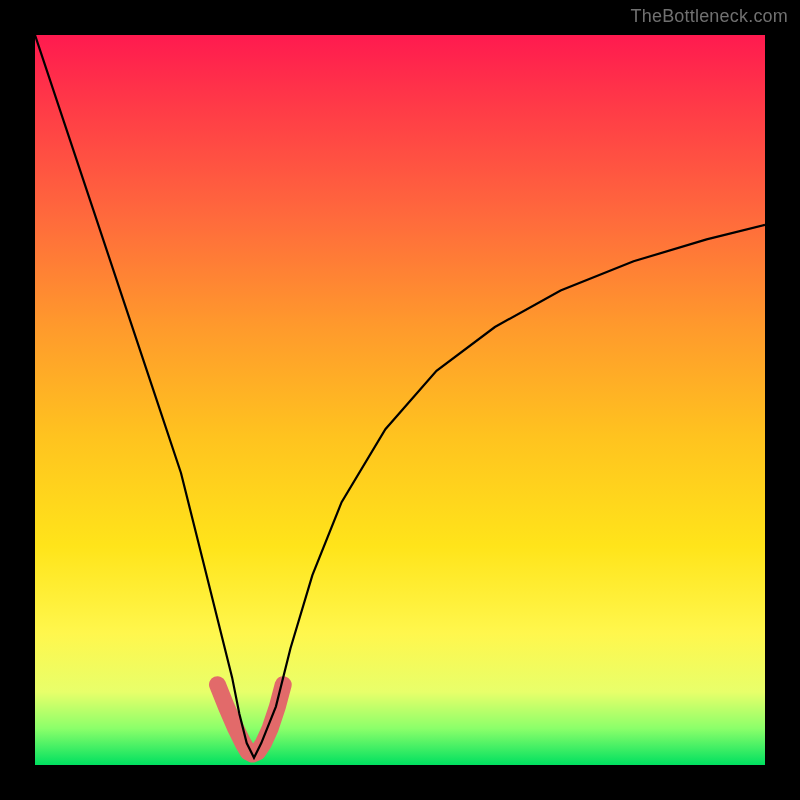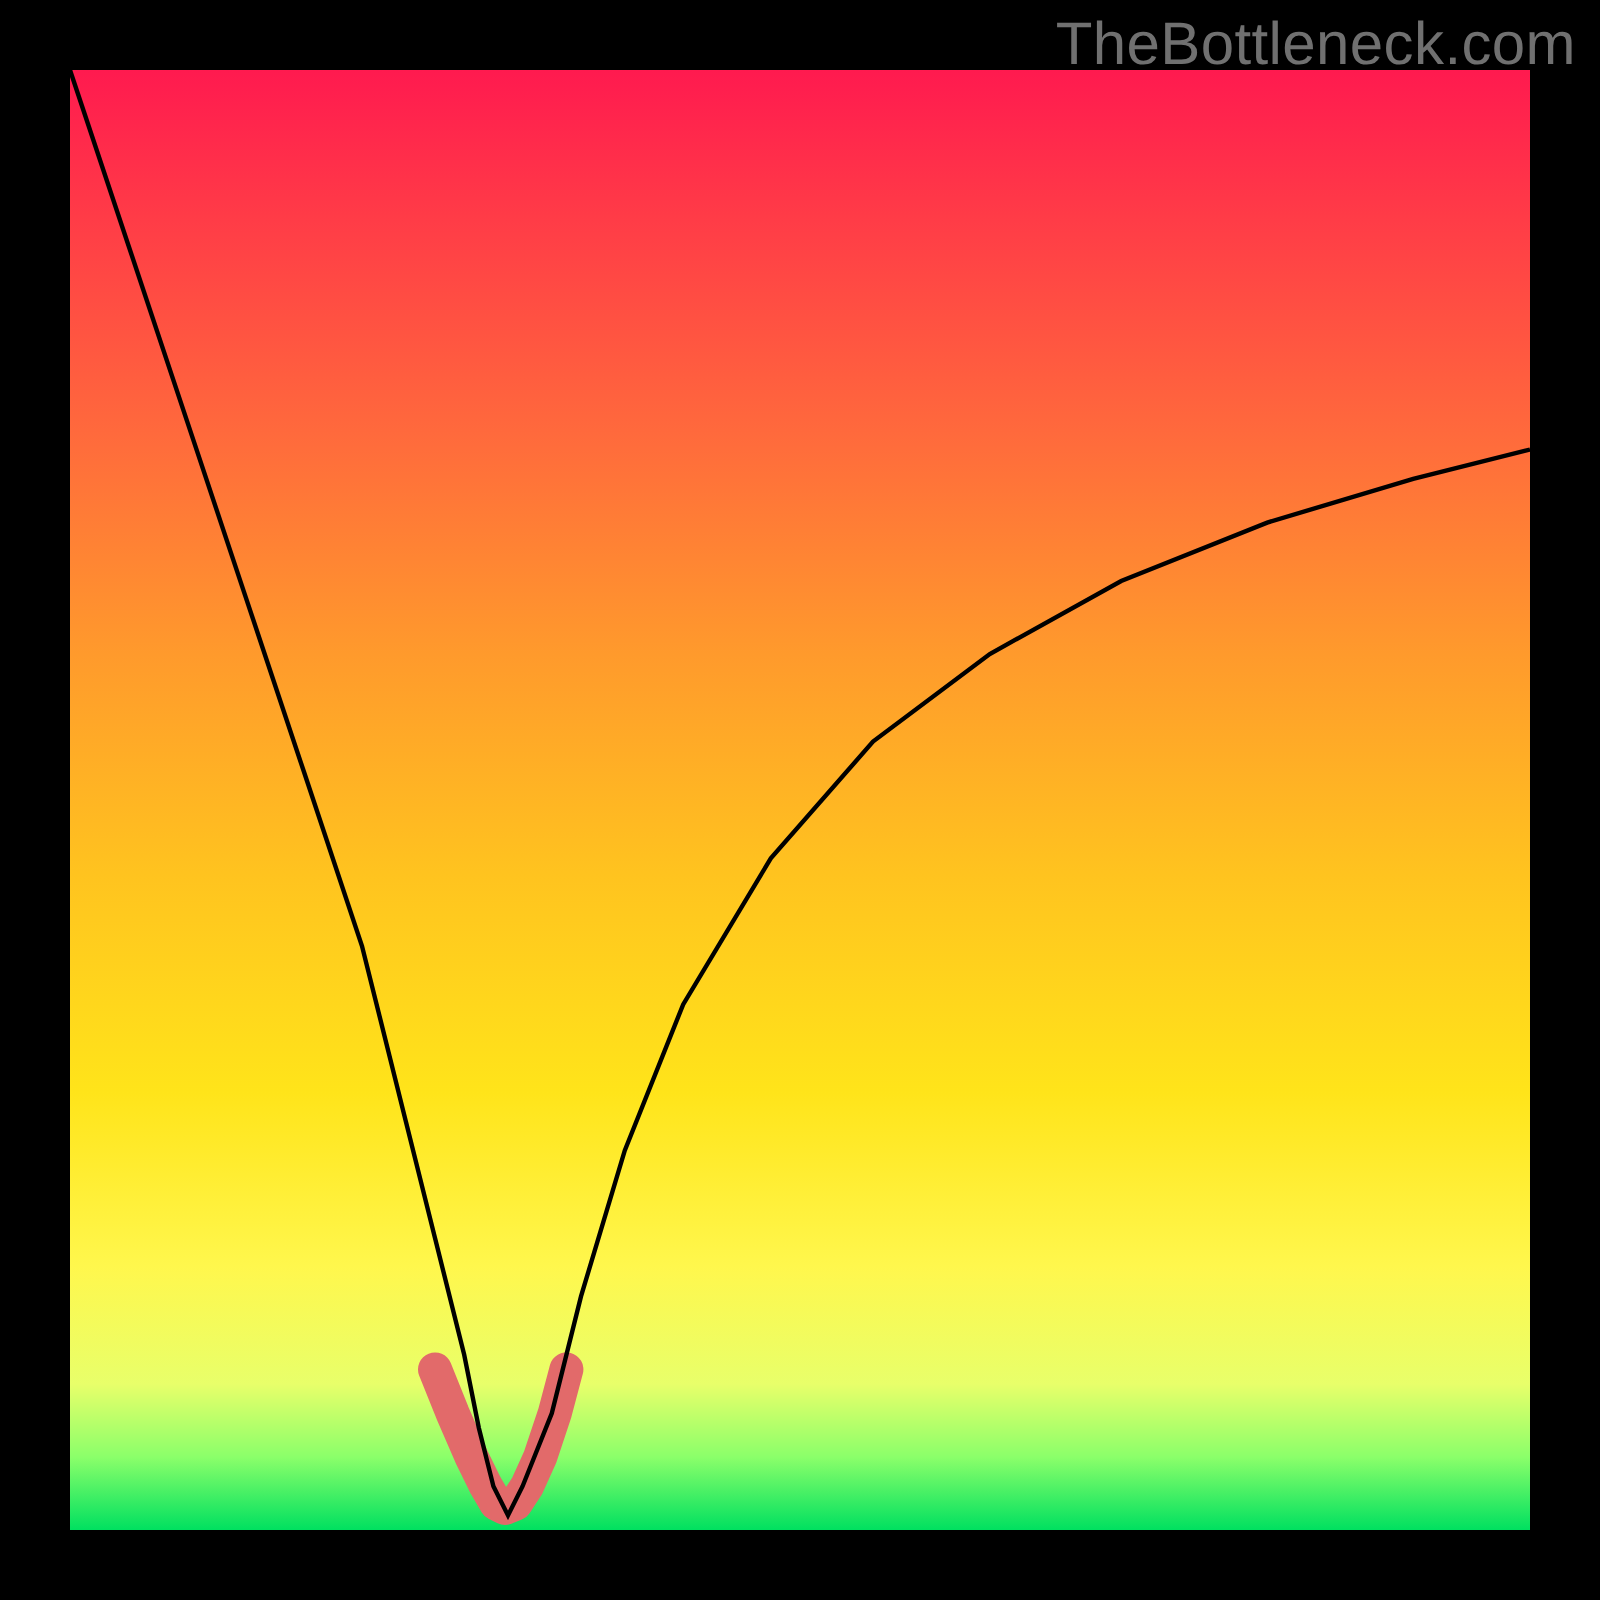--- a/index.html
+++ b/index.html
@@ -10,21 +10,21 @@
           #ff3b47 10%,
           #ff6a3c 25%,
           #ff9a2c 40%,
           #ffc31f 55%,
           #ffe41a 70%,
           #fff74d 82%,
           #e8ff6a 90%,
           #8bff6a 95%,
           #00e060 100%);}
   svg{position:absolute;left:35px;top:35px}
-  .watermark{position:absolute;top:6px;right:12px;color:#707070;font-size:30px;font-weight:500;letter-spacing:.2px}
+  .watermark{position:absolute;top:6px;right:12px;color:#707070;font-size:18px;font-weight:500;letter-spacing:.2px}
 </style>
 </head>
 <body>
 
 <div class="frame">
   <div class="plot"></div>
   <svg width="730" height="730">
     <path fill="none" d="M182.5 649.7 L191.3 671.6 L200.8 693.5 L208.0 708.1 L213.2 716.9 L217.5 719.0 L222.7 716.9 L228.5 708.1 L235.1 693.5 L242.4 671.6 L248.2 649.7 " stroke="#e26a6a" stroke-width="17" stroke-linecap="round" stroke-linejoin="round"></path>
     <path fill="none" d="M0.0 0.0 L29.2 87.6 L58.4 175.2 L87.6 262.8 L116.8 350.4 L146.0 438.0 L167.9 525.6 L182.5 584.0 L197.1 642.4 L204.4 678.9 L211.7 708.1 L219.0 722.7 L226.3 708.1 L240.9 671.6 L255.5 613.2 L277.4 540.2 L306.6 467.2 L350.4 394.2 L401.5 335.8 L459.9 292.0 L525.6 255.5 L598.6 226.3 L671.6 204.4 L730.0 189.8 " stroke="#000000" stroke-width="2.2"></path>
   </svg>

